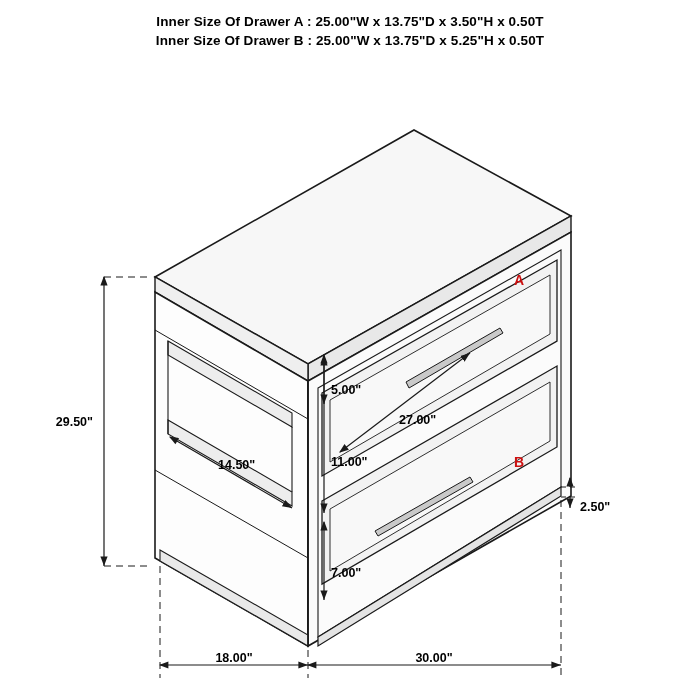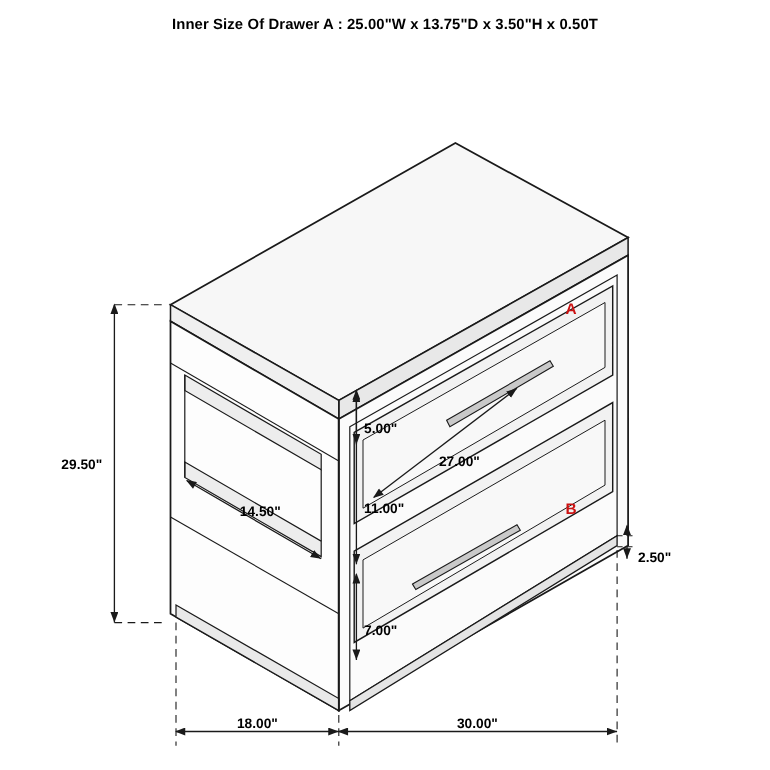--- a/index.html
+++ b/index.html
@@ -51,20 +51,21 @@
     fill: #cc1111;
   }
 </style>
 </head>
 <body>
 
 <div id="stage">
 
   <div class="title-block">
     <div>Inner Size Of Drawer A : 25.00"W x 13.75"D x 3.50"H x 0.50T</div>
+    <div>Inner Size Of Drawer B : 25.00"W x 13.75"D x 5.25"H x 0.50T</div>
   </div>
 
   <svg class="diagram" viewBox="0 0 700 700">
     <defs>
       <marker id="arrEnd" markerWidth="9" markerHeight="9" refX="8" refY="3" orient="auto" markerUnits="strokeWidth">
         <path d="M0,0 L8,3 L0,6 z" fill="#1a1a1a"></path>
       </marker>
       <marker id="arrStart" markerWidth="9" markerHeight="9" refX="1" refY="3" orient="auto" markerUnits="strokeWidth">
         <path d="M8,0 L0,3 L8,6 z" fill="#1a1a1a"></path>
       </marker>

